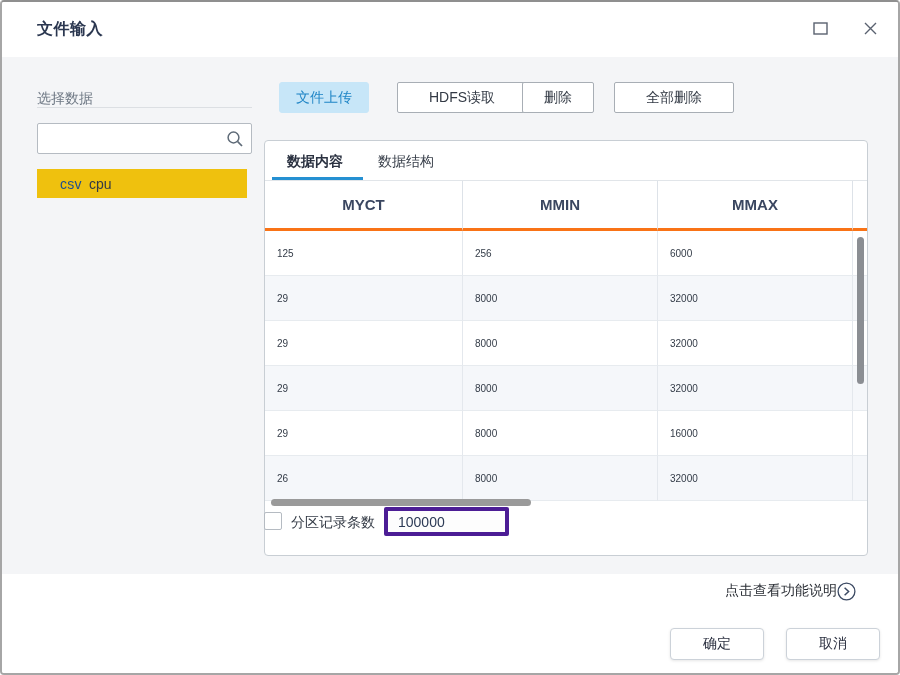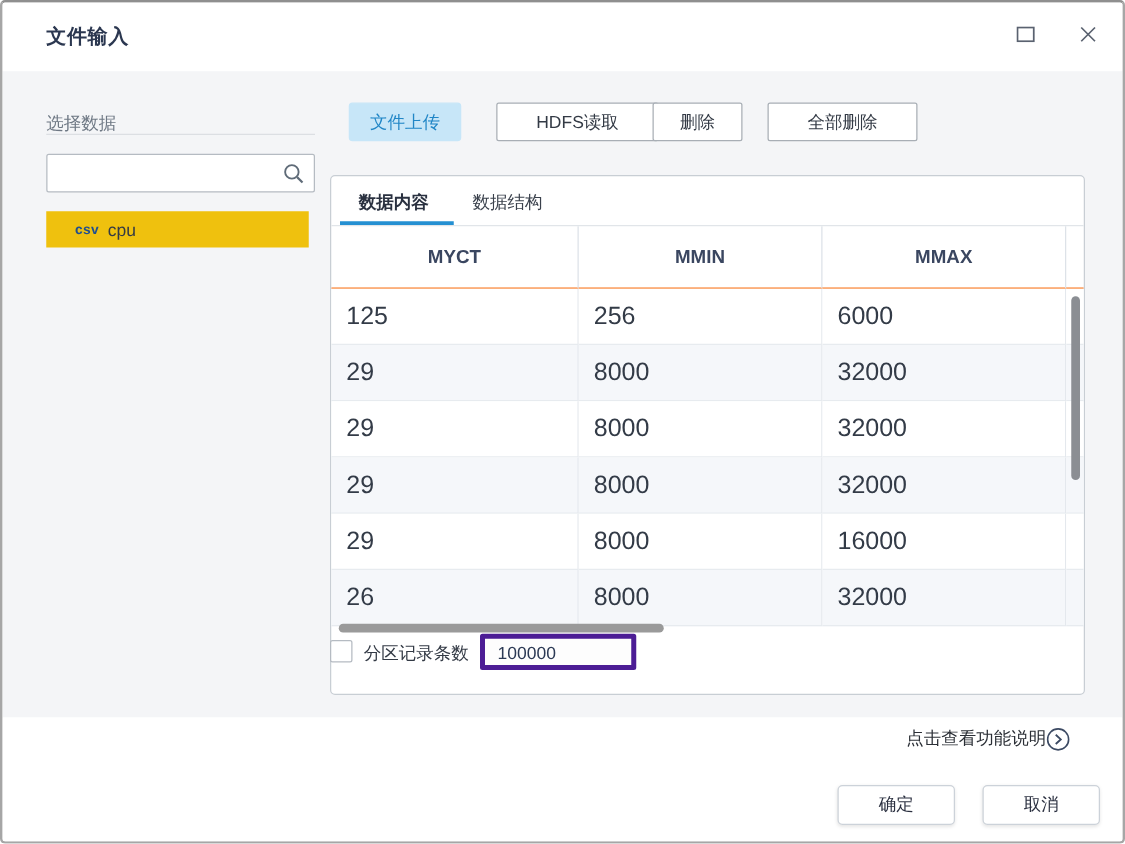--- a/index.html
+++ b/index.html
@@ -35,21 +35,21 @@
   }
   .search-input {
     position: absolute; left: 0; top: 0; width: 184px; height: 29px;
     border: none; outline: none; background: transparent; padding: 0 8px; font-size: 14px; color: #333;
   }
   .search-icon { position: absolute; right: 7px; top: 6px; }
   .dataset-item {
     position: absolute; left: 35px; top: 167px; width: 210px; height: 29px;
     background: #efc10e; display: flex; align-items: center; padding-left: 23px; cursor: pointer;
   }
-  .csv-badge { font-size: 11px; font-weight: bold; color: #1f4e8f; margin-right: 7px; letter-spacing: .3px; }
+  .csv-badge { font-size: 14px; font-weight: normal; color: #1f4e8f; margin-right: 7px; letter-spacing: .3px; }
   .dataset-name { font-size: 14px; color: #333a45; }
 
   
   .tb-btn {
     position: absolute; top: 80px; height: 31px;
     display: flex; align-items: center; justify-content: center;
     font-size: 14px; cursor: pointer; border-radius: 2px;
     background: #fff; border: 1px solid #a8aeb5; color: #333a45;
   }
   .tb-upload { left: 277px; width: 90px; background: #c7e6f8; border: 1px solid #c7e6f8; color: #2186c6; border-radius: 3px; }
@@ -66,28 +66,28 @@
   .tab { position: absolute; top: 0; height: 40px; line-height: 40px; font-size: 14px; cursor: pointer; }
   .tab-content { left: 22px; font-weight: bold; color: #2a3140; }
   .tab-struct  { left: 113px; color: #3a414c; }
   .tab-underline { position: absolute; left: 7px; bottom: 0; width: 91px; height: 3px; background: #2590d2; }
 
   .grid-row { display: grid; grid-template-columns: 198px 195px 195px 1fr; }
   .thead { height: 50px; }
   .th {
     display: flex; align-items: center; justify-content: center;
     font-size: 15px; font-weight: bold; color: #3a4660;
-    border-right: 1px solid #dde2e8; border-bottom: 1px solid #f97316;
+    border-right: 1px solid #dde2e8; border-bottom: 3px solid #f97316;
   }
   .th:last-child { border-right: none; }
   .trow { height: 45px; }
   .trow.striped .td { background: #f5f7fa; }
   .td {
     display: flex; align-items: center; padding-left: 12px;
-    font-size: 20px; color: #333b47; background: #fff;
+    font-size: 10px; color: #333b47; background: #fff;
     border-right: 1px solid #e4e8ed; border-bottom: 1px solid #e7ebef;
     overflow: hidden; white-space: nowrap;
   }
   .td:last-child { border-right: none; }
 
   .vscrollbar { position: absolute; right: 3px; top: 96px; width: 7px; height: 147px; background: #8b8e93; border-radius: 4px; }
   .hscrollbar { position: absolute; left: 6px; top: 358px; width: 260px; height: 7px; background: #9a9a9a; border-radius: 4px; }
 
   
   .partition-checkbox {

